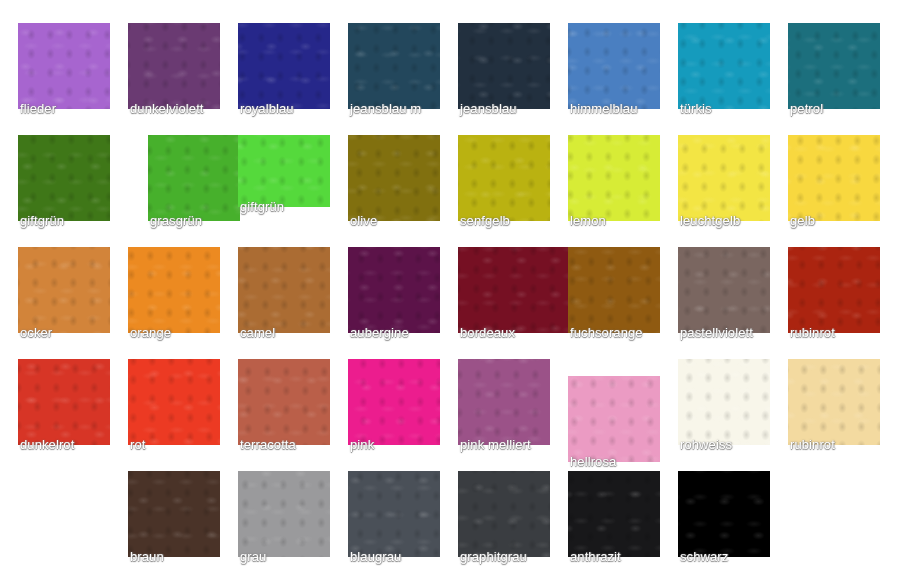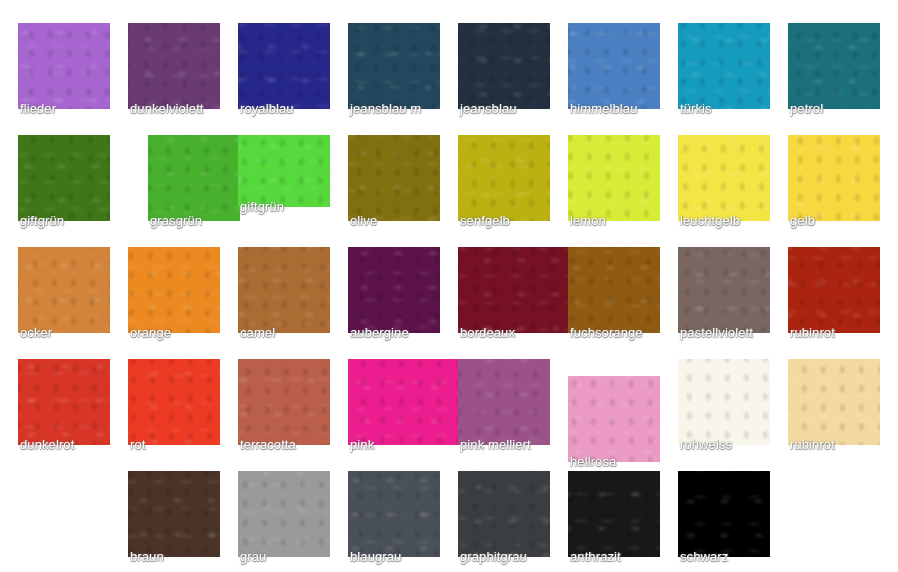--- a/index.html
+++ b/index.html
@@ -164,21 +164,21 @@
       <span class="swatch-label">dunkelrot</span>
     </div>
     <div class="swatch-cell" style="left: 128px; top: 359px; width: 92px; height: 86px;">
       <div class="swatch-chip tex" style="--c: #ec3a23; background-color: rgb(236, 58, 35); background-position: 19px 5px, 11px 9px, 9px 21px, 0px 0px;"></div>
       <span class="swatch-label">rot</span>
     </div>
     <div class="swatch-cell" style="left: 238px; top: 359px; width: 92px; height: 86px;">
       <div class="swatch-chip tex" style="--c: #ba5f49; background-color: rgb(186, 95, 73); background-position: 32px 12px, 16px 1px, 18px 24px, 0px 0px;"></div>
       <span class="swatch-label">terracotta</span>
     </div>
-    <div class="swatch-cell" style="left: 348px; top: 359px; width: 92px; height: 86px; padding-left: 36px;">
+    <div class="swatch-cell" style="left: 348px; top: 359px; width: 92px; height: 86px;">
       <div class="swatch-chip tex" style="--c: #ec1d8e; background-color: rgb(236, 29, 142); background-position: 11px 19px, 2px 12px, 0px 0px, 0px 0px;"></div>
       <span class="swatch-label">pink</span>
     </div>
     <div class="swatch-cell" style="left: 458px; top: 359px; width: 92px; height: 86px;">
       <div class="swatch-chip tex" style="--c: #9b5288; background-color: rgb(155, 82, 136); background-position: 24px 26px, 7px 4px, 9px 3px, 0px 0px;"></div>
       <span class="swatch-label">pink melliert</span>
     </div>
     <div class="swatch-cell" style="left: 568px; top: 359px; width: 92px; height: 86px; margin-top: 17px;">
       <div class="swatch-chip tex" style="--c: #eb9bc3; background-color: rgb(235, 155, 195); background-position: 3px 33px, 12px 15px, 18px 6px, 0px 0px;"></div>
       <span class="swatch-label">hellrosa</span>

